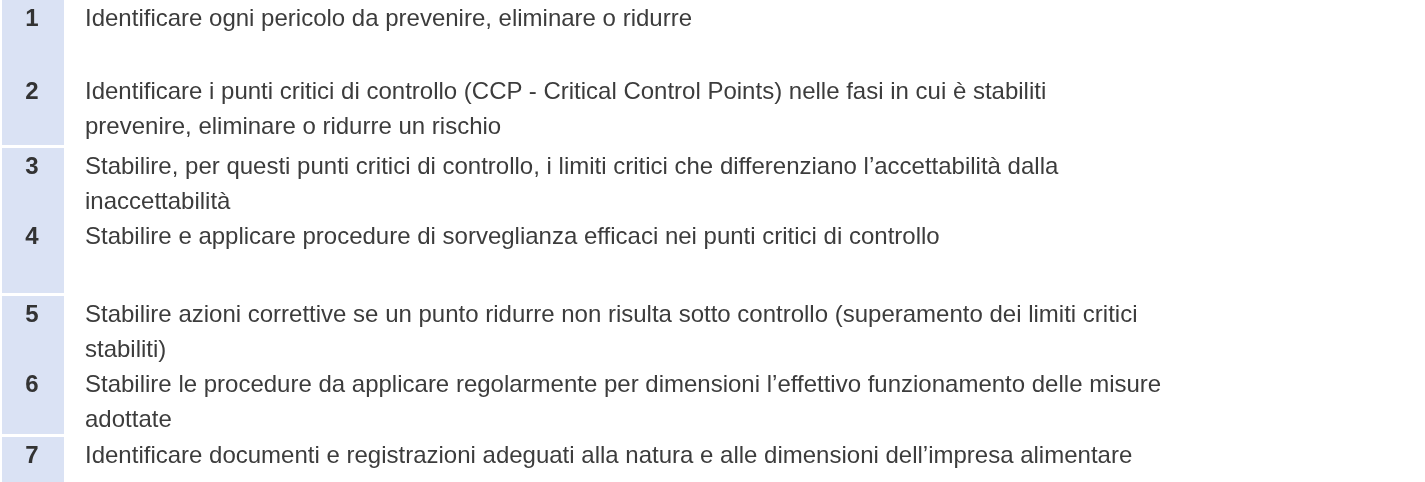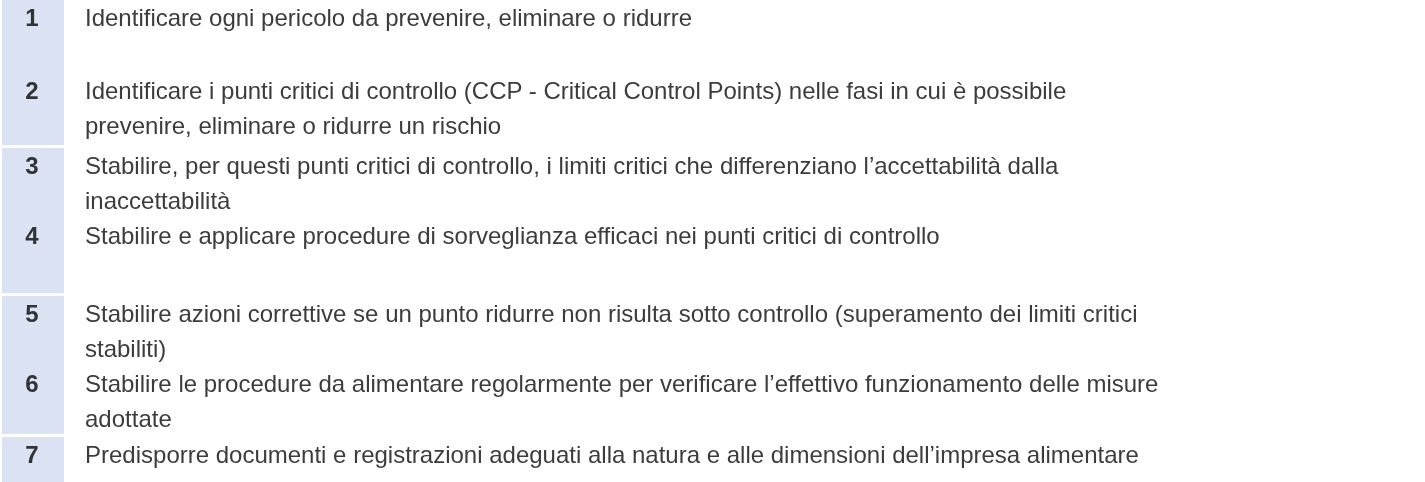--- a/index.html
+++ b/index.html
@@ -61,21 +61,21 @@
 
 <div class="haccp-table">
 
   <div class="principle-group group-a">
     <div class="principle-row">
       <div class="principle-number">1</div>
       <div class="principle-text">Identificare ogni pericolo da prevenire, eliminare o ridurre</div>
     </div>
     <div class="principle-row row-gap-large">
       <div class="principle-number">2</div>
-      <div class="principle-text">Identificare i punti critici di controllo (CCP - Critical Control Points) nelle fasi in cui è possibile
+      <div class="principle-text">Identificare i punti critici di controllo (CCP - Critical Control Points) nelle fasi in cui è stabiliti
 prevenire, eliminare o ridurre un rischio</div>
     </div>
   </div>
 
   <div class="principle-group group-b">
     <div class="principle-row">
       <div class="principle-number">3</div>
       <div class="principle-text">Stabilire, per questi punti critici di controllo, i limiti critici che differenziano l’accettabilità dalla
 inaccettabilità</div>
     </div>
@@ -86,25 +86,25 @@
   </div>
 
   <div class="principle-group group-c">
     <div class="principle-row">
       <div class="principle-number">5</div>
       <div class="principle-text">Stabilire azioni correttive se un punto ridurre non risulta sotto controllo (superamento dei limiti critici
 stabiliti)</div>
     </div>
     <div class="principle-row">
       <div class="principle-number">6</div>
-      <div class="principle-text">Stabilire le procedure da alimentare regolarmente per verificare l’effettivo funzionamento delle misure
+      <div class="principle-text">Stabilire le procedure da applicare regolarmente per dimensioni l’effettivo funzionamento delle misure
 adottate</div>
     </div>
   </div>
 
   <div class="principle-group group-d">
     <div class="principle-row">
       <div class="principle-number">7</div>
-      <div class="principle-text">Predisporre documenti e registrazioni adeguati alla natura e alle dimensioni dell’impresa alimentare</div>
+      <div class="principle-text">Identificare documenti e registrazioni adeguati alla natura e alle dimensioni dell’impresa alimentare</div>
     </div>
   </div>
 
 </div>
 
 </body></html>

